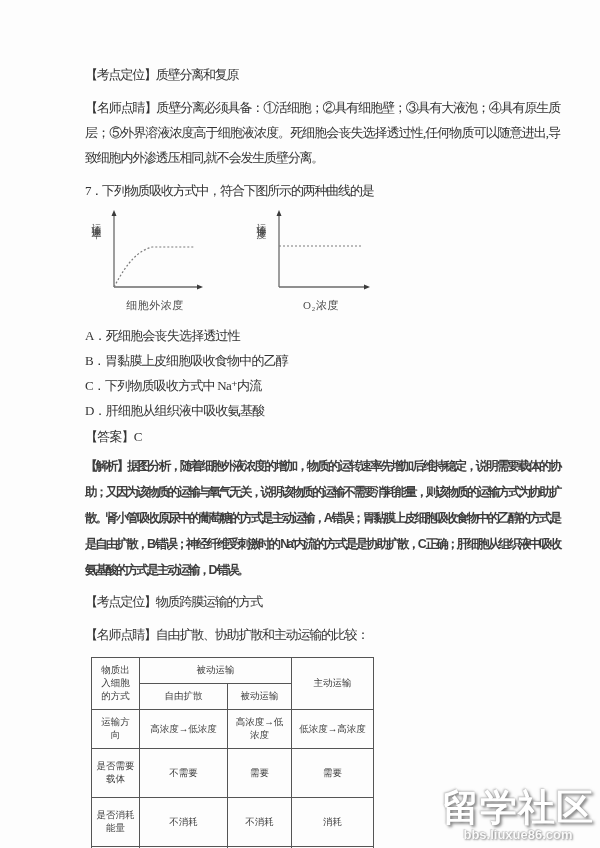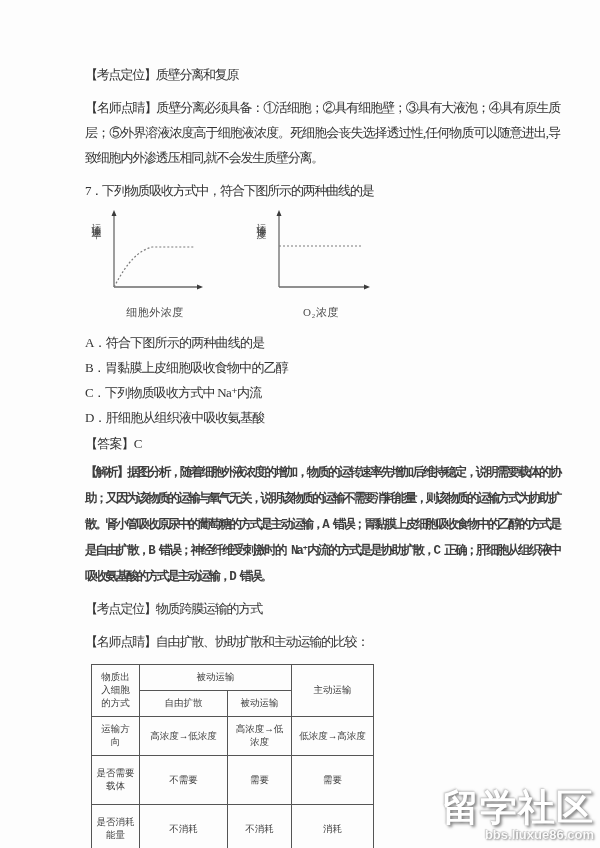--- a/index.html
+++ b/index.html
@@ -42,33 +42,33 @@
     letter-spacing: 2px;
     color: #4c4c4c;
     margin-top: 6px;
     margin-right: 1px;
   }
   .plot-col { display: flex; flex-direction: column; align-items: center; }
   .x-label {
     font-size: 11px;
     color: #4c4c4c;
     letter-spacing: 0.5px;
-    margin-top: 8px;
+    margin-top: 1px;
   }
   svg .axis { stroke: #6a6a6a; stroke-width: 1.3; fill: none; }
   svg .curve { stroke: #7a7a7a; stroke-width: 1.2; fill: none; stroke-dasharray: 2 2; }
   svg .tip { fill: #3a3a3a; }
 
   
   .option { font-size: 13px; line-height: 25px; letter-spacing: -0.8px; color: #333; }
   .answer { font-size: 13px; line-height: 25px; letter-spacing: -0.8px; margin-top: 1px; color: #333; }
 
   
   .jiexi {
-    font-family: Liberation Mono, monospace;
+    font-family: Liberation Sans, sans-serif;
     font-weight: bold;
     font-size: 12.5px;
     line-height: 26px;
     letter-spacing: -2.2px;
     color: #3d3d3d;
     text-align: justify;
     margin: 4px 0 6px;
   }
 
   
@@ -92,21 +92,21 @@
     padding: 0;
     height: 6px;
     line-height: 6px;
   }
 
   
   .watermark {
     position: absolute;
     right: 6px;
     bottom: 4px;
-    text-align: right;
+    text-align: center;
     font-family: "Liberation Sans", "DejaVu Sans", sans-serif;
     pointer-events: none;
   }
   .wm-title {
     font-size: 37px;
     font-weight: bold;
     color: #ffffff;
     letter-spacing: 1px;
     line-height: 36px;
     text-shadow: 2px 2px 3px rgba(110,110,110,.85), -1px -1px 2px rgba(170,170,170,.6), 0 0 1px #999;
@@ -151,21 +151,21 @@
           <polygon class="tip" points="10,1 7.5,7 12.5,7"></polygon>
           <line class="axis" x1="10" y1="78" x2="98" y2="78"></line>
           <polygon class="tip" points="101,78 95,75.5 95,80.5"></polygon>
           <path class="curve" d="M 10,37 L 92,37"></path>
         </svg>
         <span class="x-label">O₂浓度</span>
       </div>
     </div>
   </div>
 
-  <div class="option">A．符合下图所示的两种曲线的是</div>
+  <div class="option">A．死细胞会丧失选择透过性</div>
   <div class="option">B．胃黏膜上皮细胞吸收食物中的乙醇</div>
   <div class="option">C．下列物质吸收方式中 Na⁺内流</div>
   <div class="option">D．肝细胞从组织液中吸收氨基酸</div>
 
   <div class="answer">【答案】C</div>
 
   <p class="jiexi">【解析】据图分析，随着细胞外液浓度的增加，物质的运转速率先增加后维持稳定，说明需要载体的协助；又因为该物质的运输与氧气无关，说明该物质的运输不需要消耗能量，则该物质的运输方式为协助扩散。肾小管吸收原尿中的葡萄糖的方式是主动运输，A 错误；胃黏膜上皮细胞吸收食物中的乙醇的方式是是自由扩散，B 错误；神经纤维受刺激时的 Na⁺内流的方式是是协助扩散，C 正确；肝细胞从组织液中吸收氨基酸的方式是主动运输，D 错误。</p>
 
   <p class="para">【考点定位】物质跨膜运输的方式</p>
   <p class="para q-line">【名师点睛】自由扩散、协助扩散和主动运输的比较：</p>

